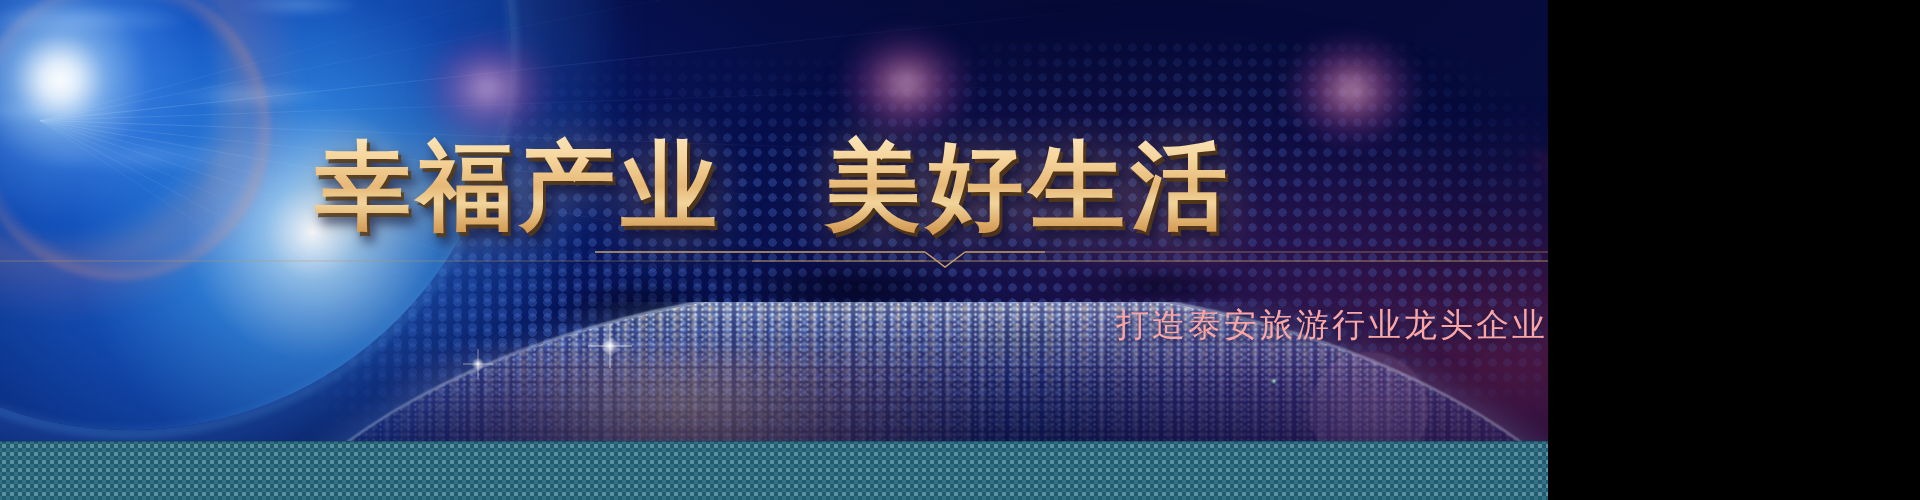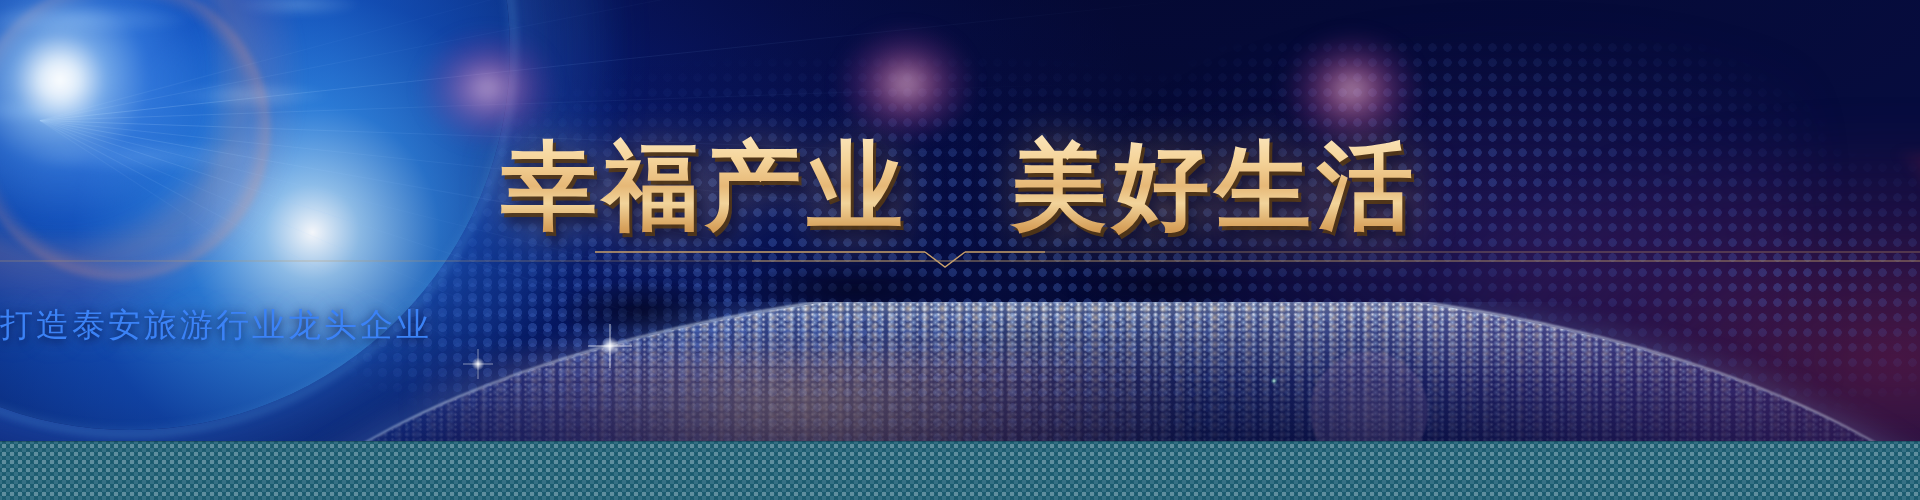--- a/index.html
+++ b/index.html
@@ -7,21 +7,21 @@
     margin: 0;
     padding: 0;
     background: #000;
   }
   body {
     font-family: "Liberation Sans", "DejaVu Sans", sans-serif;
   }
 
   #banner {
     position: relative;
-    width: 1920px;
+    width: 1548px;
     height: 500px;
     overflow: hidden;
     background: #0b1a6b;
     user-select: none;
   }
 
   
 
   
   .bg-base {
@@ -361,24 +361,24 @@
     top: 238px;
     height: 34px;
     pointer-events: none;
   }
 
   .subtitle {
     position: absolute;
     left: 0;
     right: 0;
     top: 303px;
-    text-align: left;
+    text-align: right;
     font-size: 33px;
     letter-spacing: 3px;
-    color: #3b82f6;
+    color: #fca5a5;
     white-space: pre;
     text-shadow: 0 2px 10px rgba(4,8,50,0.85), 0 0 26px rgba(150,190,255,0.35);
   }
 
   
   .bottom-bar {
     position: absolute;
     left: 0;
     right: 0;
     bottom: 0;

